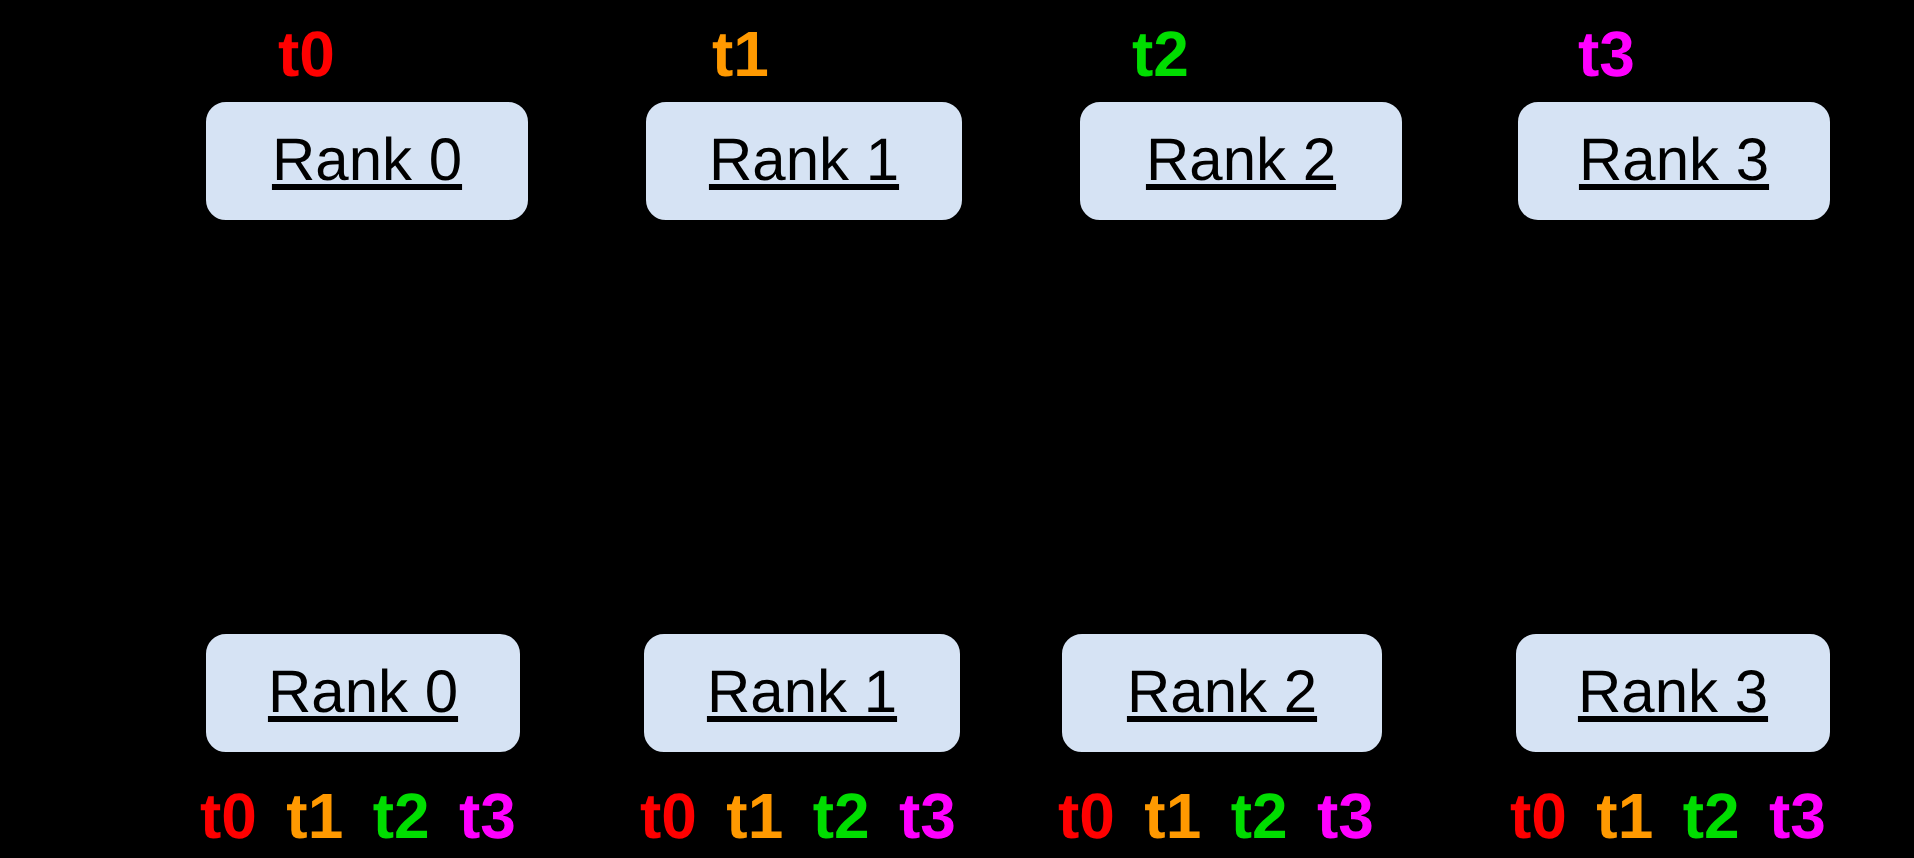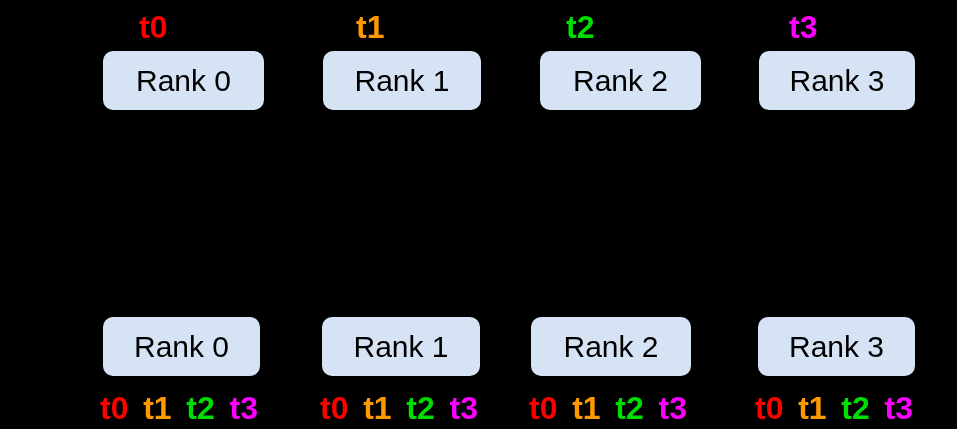--- a/index.html
+++ b/index.html
@@ -21,20 +21,21 @@
     height: 59px;
     background: #d6e3f4;
     border: 2px solid #000000;
     border-radius: 12px;
     display: flex;
     align-items: center;
     justify-content: center;
     font-size: 30px;
     color: #000000;
     box-sizing: content-box;
+    text-decoration: underline;
   }
   .thread-label {
     position: absolute;
     font-size: 32px;
     font-weight: bold;
     line-height: 1;
     white-space: nowrap;
   }
   .thread-group {
     position: absolute;

